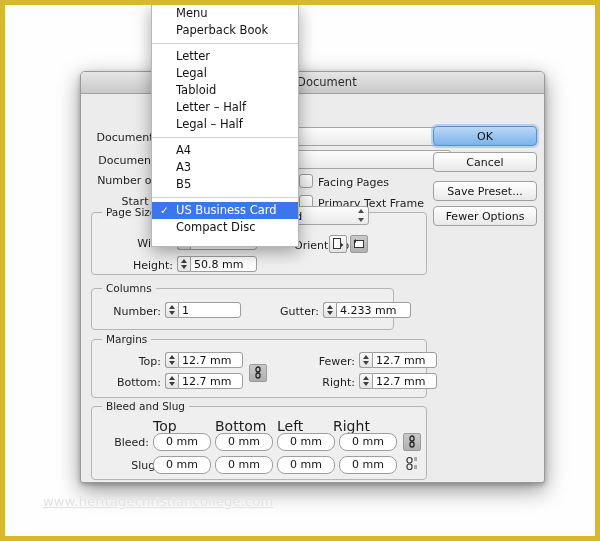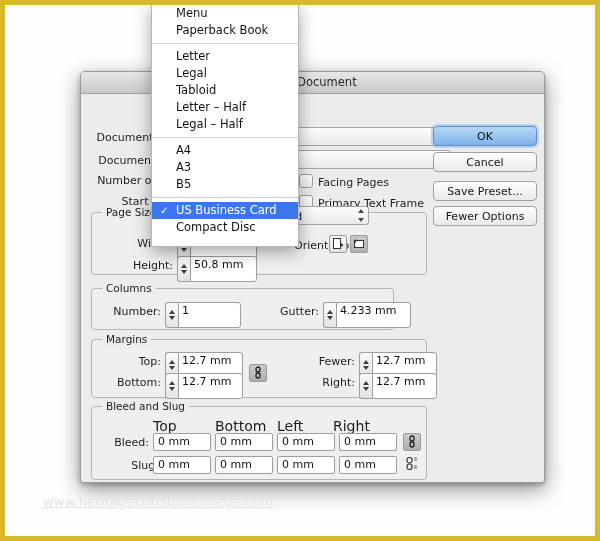--- a/index.html
+++ b/index.html
@@ -97,42 +97,42 @@
     background:rgba(255,255,255,.18);
   }
   .grp > .cap{
     position:absolute;top:-7px;left:10px;
     background:#ececec;padding:0 4px;font-size:10.5px;color:#1d1d1d;
     white-space:nowrap;
   }
 
   
   .stepper{
-    position:absolute;height:26px;
+    position:absolute;height:16px;
     display:flex;align-items:stretch;
   }
   .stepper .st{
     width:13px;
     background:linear-gradient(#fafafa,#e4e4e4);
     border:1px solid #9e9e9e;border-right:none;
     border-radius:3px 0 0 3px;
     display:flex;flex-direction:column;align-items:center;justify-content:center;
     box-sizing:border-box;
   }
   .stepper .st i{display:block;width:0;height:0;border-left:3px solid transparent;border-right:3px solid transparent;margin:1px 0;}
   .stepper .st i.up{border-bottom:4px solid #3d3d3d;}
   .stepper .st i.dn{border-top:4px solid #3d3d3d;}
   .stepper .fld{
     flex:1;background:#ffffff;border:1px solid #9e9e9e;border-radius:0 3px 3px 0;
     font-size:11px;color:#111;line-height:16px;padding-left:3px;box-sizing:border-box;
     overflow:hidden;white-space:nowrap;
   }
   .plainfld{
-    position:absolute;height:18px;background:#fff;border:1px solid #9e9e9e;border-radius:2px;
-    font-size:11px;color:#111;line-height:16px;padding-left:4px;box-sizing:border-box;
+    position:absolute;height:18px;background:#fff;border:1px solid #9e9e9e;border-radius:8px;
+    font-size:11px;color:#111;line-height:16px;padding-left:12px;box-sizing:border-box;
     white-space:nowrap;overflow:hidden;
   }
 
   
   .sqbtn{
     position:absolute;width:18px;height:18px;
     background:linear-gradient(#fbfbfb,#e2e2e2);
     border:1px solid #9b9b9b;border-radius:2px;box-sizing:border-box;
   }
   .sqbtn.on{background:linear-gradient(#c9c9c9,#b0b0b0);}

